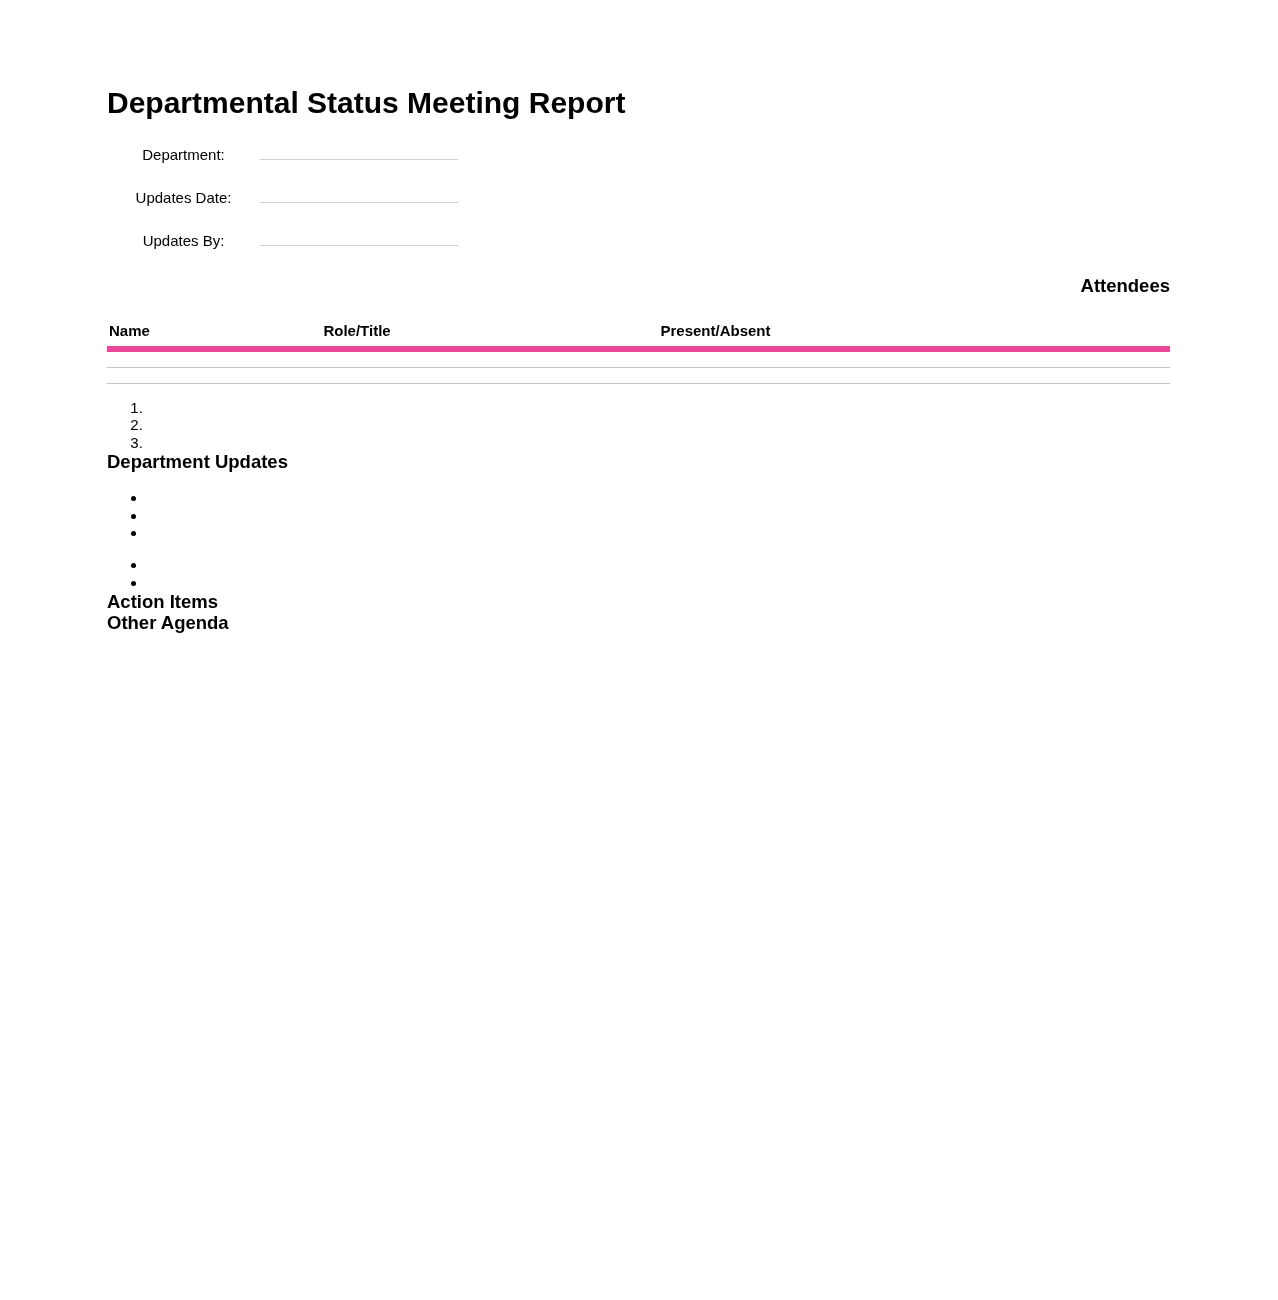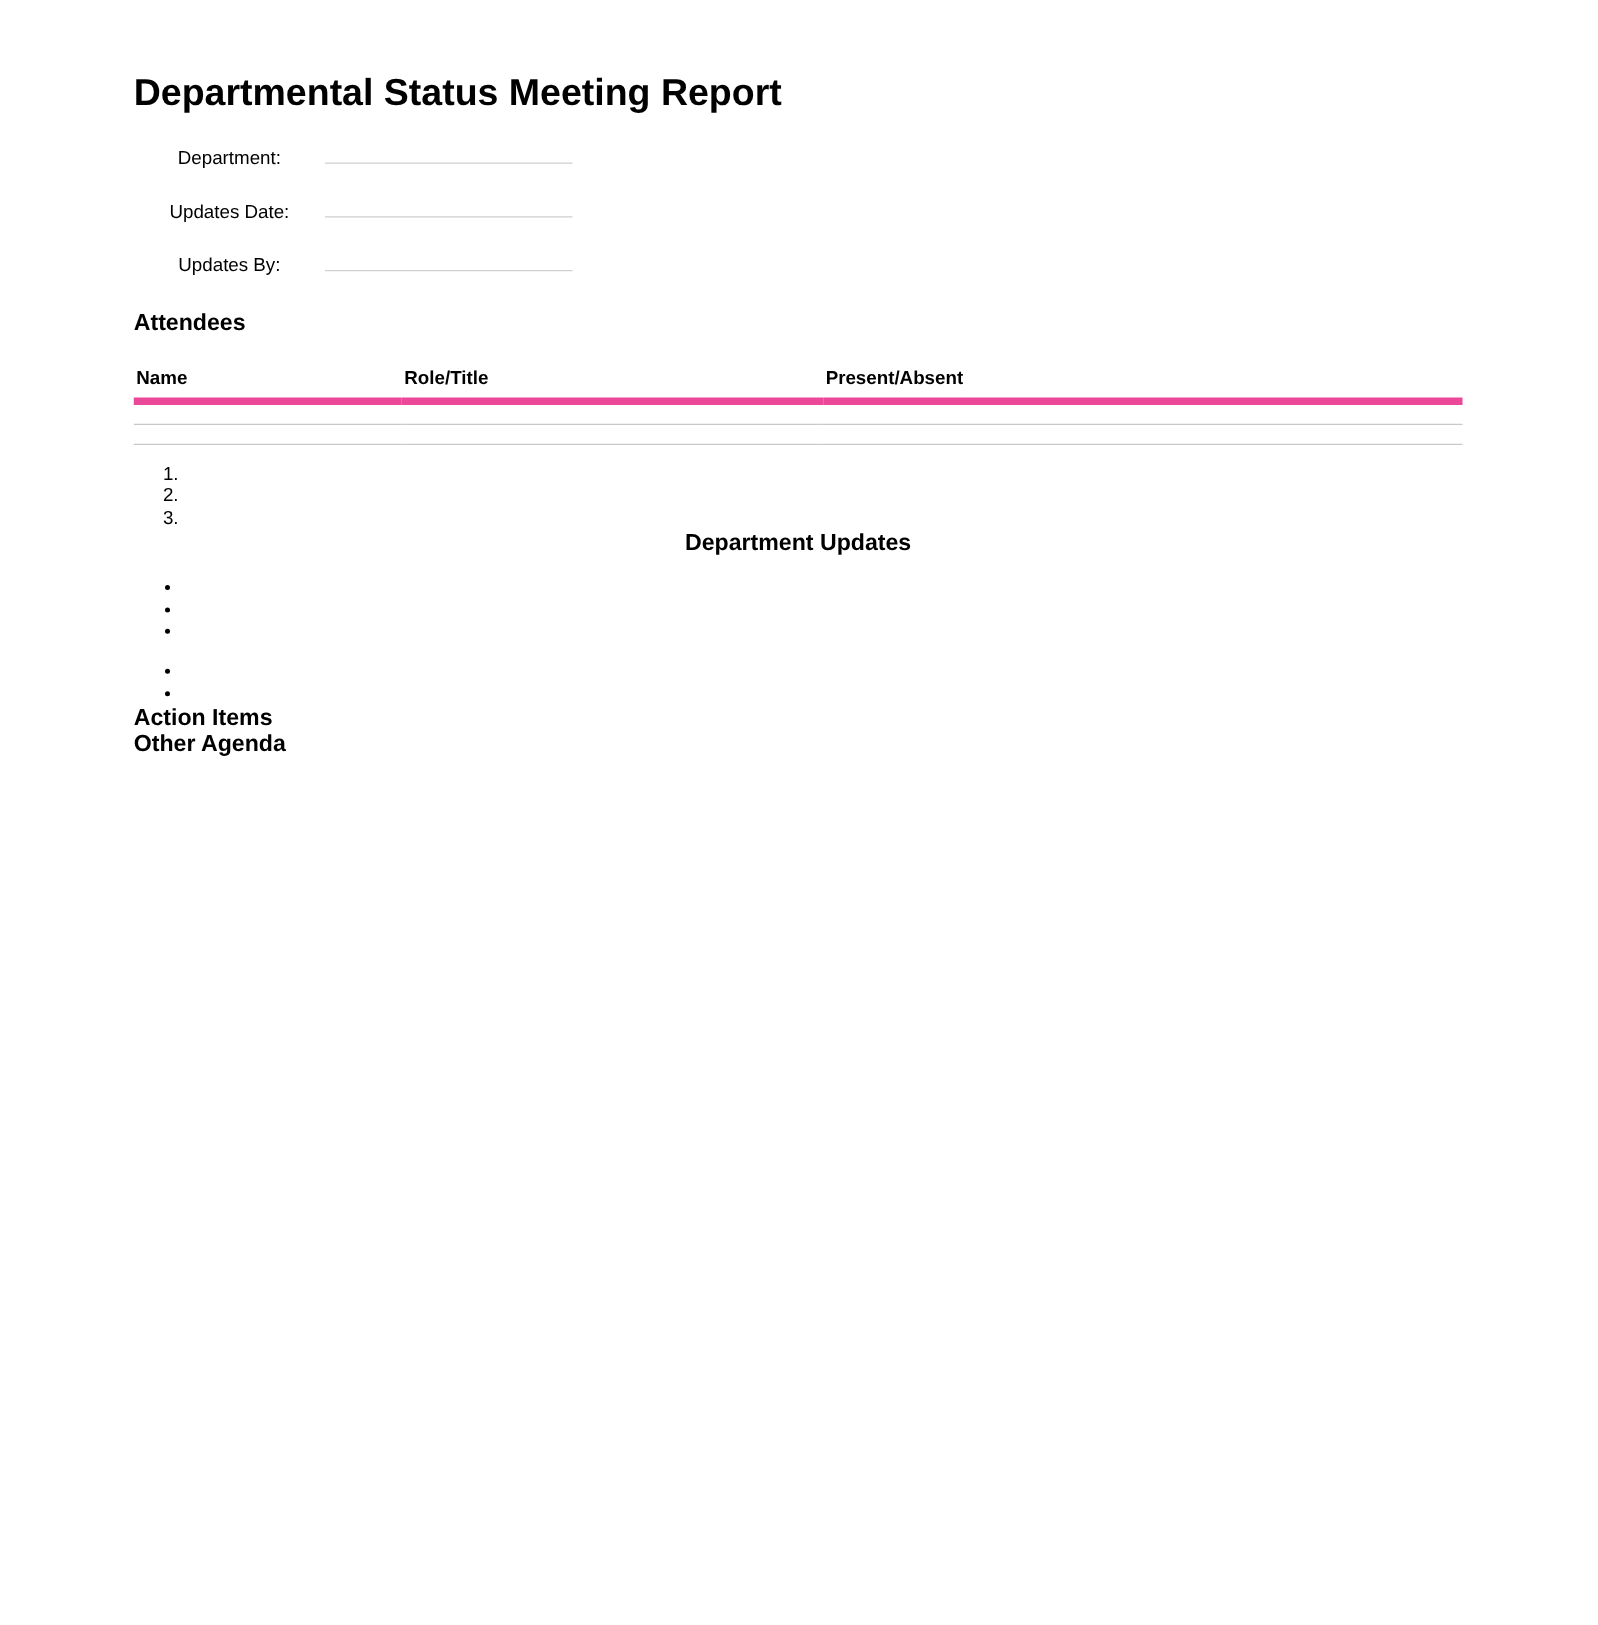--- a/index.html
+++ b/index.html
@@ -8,21 +8,21 @@
     background: #ffffff;
     color: #000000;
     font-family: "Liberation Sans", "DejaVu Sans", sans-serif;
     font-size: 15px;
   }
   .page {
     position: relative;
     width: 1278px;
     height: 1300px;
     box-sizing: border-box;
-    padding: 60px 108px 0 107px;
+    padding: 88px 108px 0 107px;
     background: #ffffff;
     overflow: hidden;
   }
   h1.doc-title {
     margin: 0;
     font-size: 30px;
     line-height: 29px;
     font-weight: bold;
     letter-spacing: 0;
   }
@@ -46,23 +46,23 @@
     width: 198px;
     height: 12px;
     border-bottom: 1px solid #d0d0d0;
   }
   h3.section-heading {
     margin: 0;
     font-size: 18.5px;
     line-height: 21px;
     font-weight: bold;
   }
-  .mt-attendees { margin-top: 41px; }
+  .mt-attendees { margin-top: 41px; text-align: right; }
   .mt-agenda    { margin-top: 44px; }
-  .mt-updates   { margin-top: 43px; text-align: center; }
+  .mt-updates   { margin-top: 43px; }
   .mt-keypoints { margin-top: 43px; }
   .mt-actions   { margin-top: 43px; }
   .mt-notes     { margin-top: 44px; }
 
   table.doc-table {
     width: 100%;
     border-collapse: collapse;
     table-layout: fixed;
     margin-top: 26px;
   }

